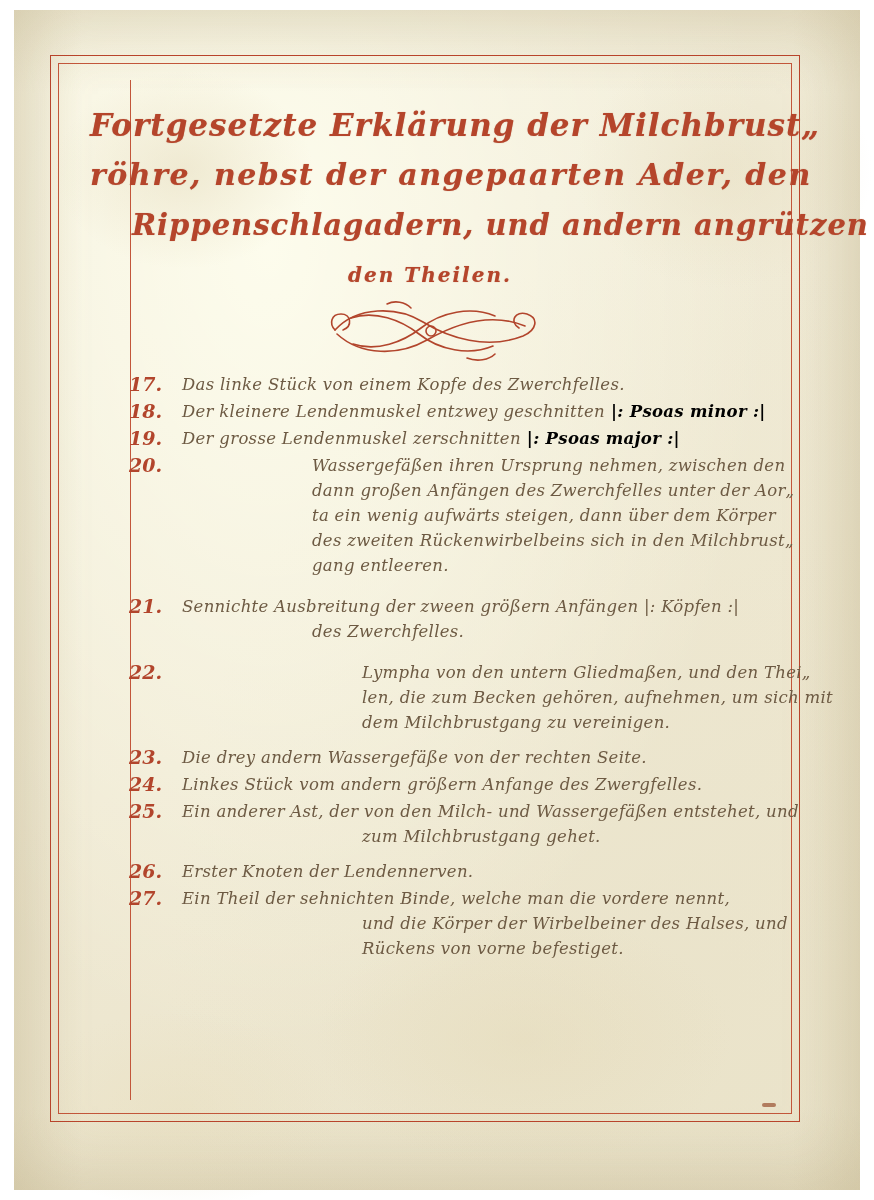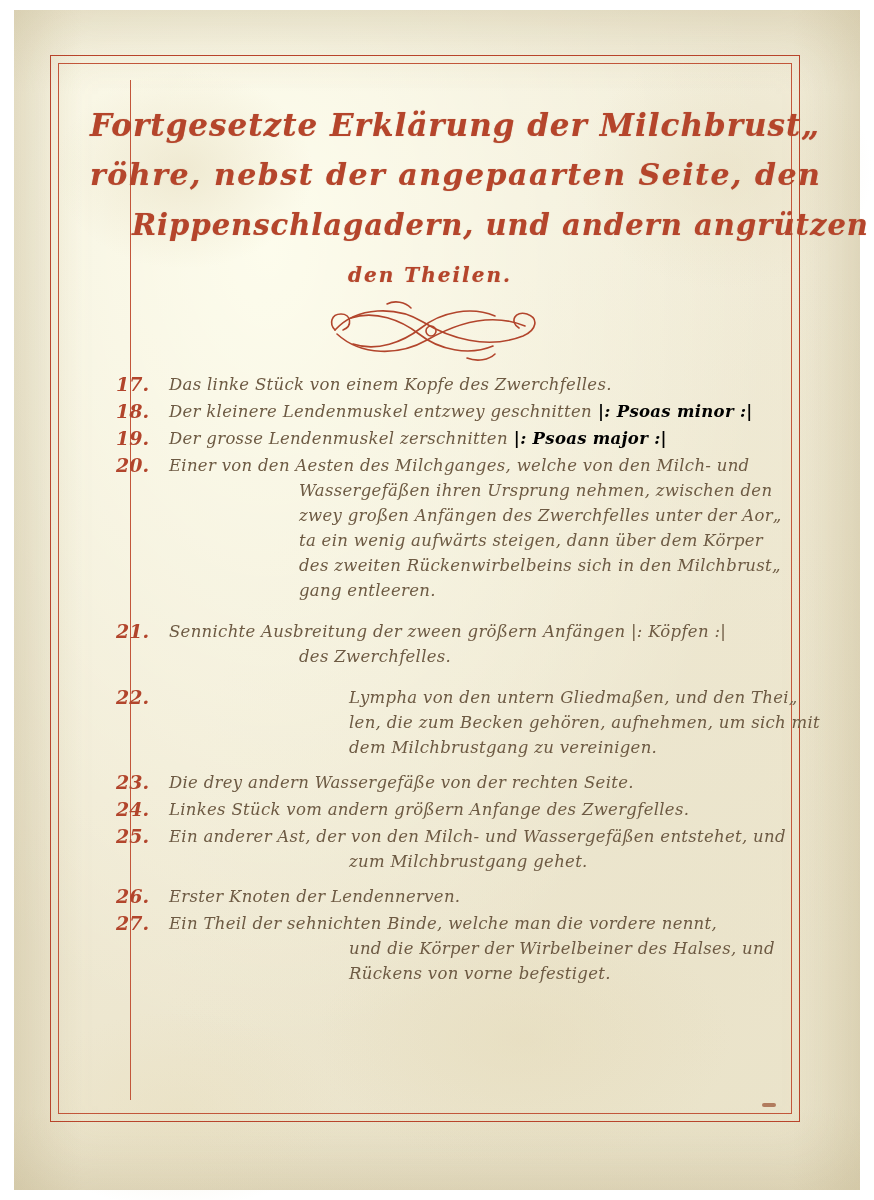--- a/index.html
+++ b/index.html
@@ -106,21 +106,21 @@
     position: absolute;
     left: 327px;
     top: 300px;
     width: 220px;
     height: 62px;
   }
 
   
   #entries {
     position: absolute;
-    left: 61px;
+    left: 74px;
     top: 372px;
     width: 732px;
   }
   .entry {
     position: relative;
     display: block;
     margin-bottom: 2px;
   }
   .num {
     position: absolute;
@@ -178,21 +178,21 @@
     <div class="blot b4"></div>
     <div class="edge-dark"></div>
   </div>
 
   <div id="outer-rule"></div>
   <div id="inner-rule"></div>
   <div id="margin-rule"></div>
 
   <div id="heading">
     <div class="hl l1">Fortgesetzte Erklärung der Milchbrust„</div>
-    <div class="hl l2">röhre, nebst der angepaarten Seite, den</div>
+    <div class="hl l2">röhre, nebst der angepaarten Ader, den</div>
     <div class="hl l3">Rippenschlagadern, und andern angrützen</div>
     <div class="hl l4">den Theilen.</div>
   </div>
 
   <div id="flourish">
     <svg width="220" height="62" viewBox="0 0 220 62" fill="none">
       <g stroke="#b2452c" stroke-width="1.6" fill="none" stroke-linecap="round">
         <path d="M8 30 C 30 6, 70 6, 96 22 C 122 38, 160 50, 196 36 C 210 30, 212 18, 200 14 C 188 10, 182 22, 192 28"></path>
         <path d="M10 34 C 34 56, 72 56, 100 40 C 128 24, 164 12, 198 26"></path>
         <path d="M24 18 C 48 10, 74 20, 92 34 C 112 50, 142 56, 166 46"></path>
@@ -224,23 +224,22 @@
     <div class="entry">
       <span class="num">19.</span>
       <div class="body">
         <span class="line ind1"><span>Der grosse Lendenmuskel      zerschnitten</span><span class="latin"> |: Psoas major :|</span></span>
       </div>
     </div>
 
     <div class="entry">
       <span class="num">20.</span>
       <div class="body">
-        <span class="line ind1">Einer von den Aesten des Milchganges, welche von den Milch- und</span>
         <span class="line ind2">Wassergefäßen ihren Ursprung nehmen, zwischen den</span>
-        <span class="line ind2">zwey großen Anfängen des Zwerchfelles unter der Aor„</span>
+        <span class="line ind2">dann großen Anfängen des Zwerchfelles unter der Aor„</span>
         <span class="line ind2">ta ein wenig aufwärts steigen, dann über dem Körper</span>
         <span class="line ind2">des zweiten Rückenwirbelbeins sich in den Milchbrust„</span>
         <span class="line ind2">gang entleeren.</span>
       </div>
     </div>
 
     <div class="spacer-md"></div>
 
     <div class="entry">
       <span class="num">21.</span>

